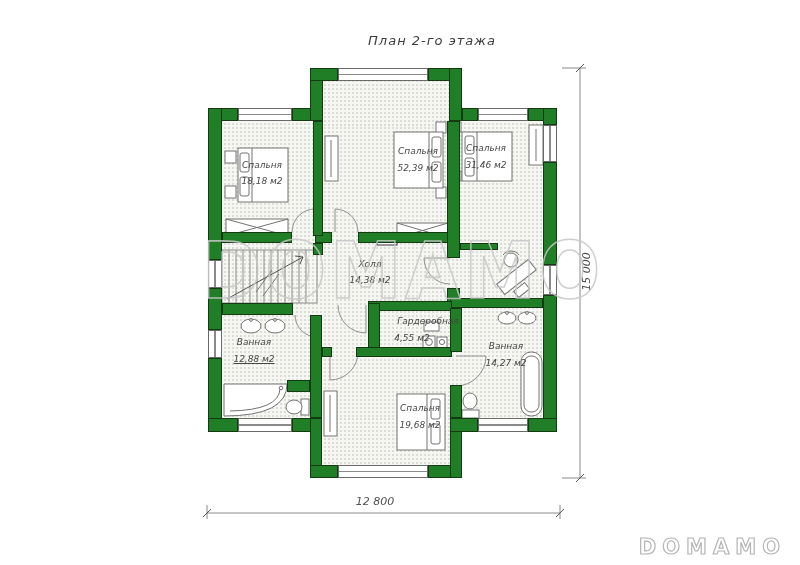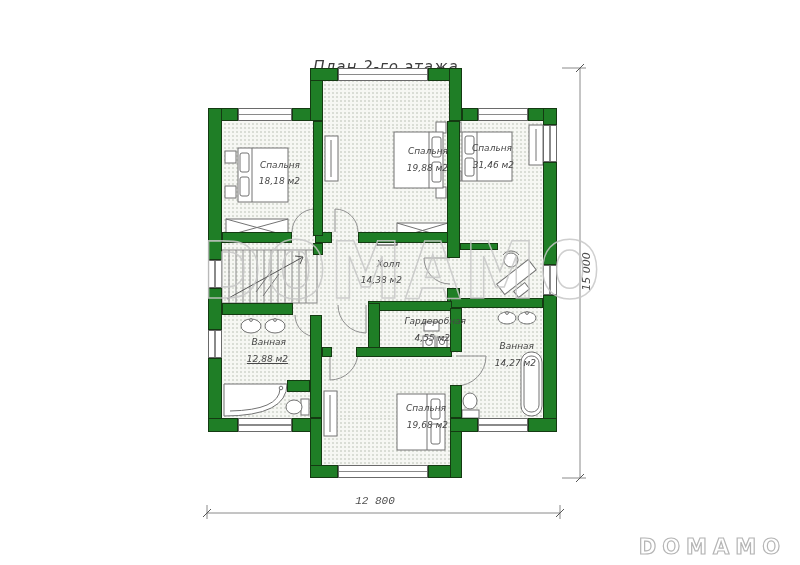--- a/index.html
+++ b/index.html
@@ -6,25 +6,25 @@
   #screen{position:relative;width:800px;height:565px;background:#ffffff;overflow:hidden;
           font-family:"DejaVu Sans",sans-serif;}
   .floor{position:absolute;background-color:#f6f7f3;
          background-image:radial-gradient(circle at 1px 1px,#d8dcd4 0.7px,transparent 0.9px);
          background-size:4px 4px;}
   .wall{position:absolute;background:#1f7e26;border:1px solid #143a12;box-sizing:border-box;}
   .win{position:absolute;background-color:#ffffff;border:1px solid #6a6a6a;box-sizing:border-box;}
   .win-h{background-image:linear-gradient(to bottom,transparent 44%,#8a8a8a 44%,#8a8a8a 56%,transparent 56%);}
   .win-v{background-image:linear-gradient(to right,transparent 44%,#8a8a8a 44%,#8a8a8a 56%,transparent 56%);}
   .room-label{position:absolute;font-style:italic;font-size:9px;line-height:10px;color:#474747;
-              text-align:right;white-space:nowrap;}
-  .title{position:absolute;left:276px;top:33px;width:220px;text-align:center;
-         font-style:italic;font-size:15px;color:#3d3d3d;letter-spacing:1px;margin-top:25px;}
+              text-align:center;white-space:nowrap;}
+  .title{position:absolute;left:276px;top:33px;width:220px;text-align:right;
+         font-style:italic;font-size:13px;color:#3d3d3d;letter-spacing:1px;}
   .dim-label{position:absolute;font-style:italic;font-size:11px;color:#4f4f4f;text-align:center;}
-  .dim-bottom{left:320px;top:495px;width:110px;font-family:Liberation Mono, monospace;}
+  .dim-bottom{left:320px;top:495px;width:110px;}
   .dim-right{left:554px;top:265px;width:64px;transform:rotate(-90deg);}
   .wm-center{position:absolute;left:202px;top:228px;width:372px;text-align:center;
              font-weight:700;font-size:78px;letter-spacing:4px;line-height:86px;
              color:transparent;-webkit-text-stroke:1.6px #c7c7c7;opacity:.85;
              transform:scaleX(.92);transform-origin:left center;pointer-events:none;}
   .wm-corner{position:absolute;right:14px;bottom:6px;font-weight:700;font-size:21px;
              letter-spacing:6px;color:transparent;-webkit-text-stroke:1.2px #b5b5b5;}
   svg.overlay{position:absolute;left:0;top:0;pointer-events:none;}
 </style>
 </head>
@@ -241,21 +241,21 @@
   <div class="win win-v" style="left:208px;top:330px;width:14px;height:28px;"></div>
   <div class="win win-v" style="left:543px;top:125px;width:14px;height:37px;"></div>
   <div class="win win-v" style="left:543px;top:265px;width:14px;height:30px;"></div>
   <div class="win win-h" style="left:238px;top:418px;width:54px;height:14px;"></div>
   <div class="win win-h" style="left:338px;top:465px;width:90px;height:13px;"></div>
   <div class="win win-h" style="left:478px;top:418px;width:50px;height:14px;"></div>
 
   <div class="room-label" style="left:224px;top:160px;width:76px;">Спальня</div>
   <div class="room-label" style="left:224px;top:176px;width:76px;">18,18 м2</div>
   <div class="room-label" style="left:388px;top:146px;width:60px;">Спальня</div>
-  <div class="room-label" style="left:388px;top:163px;width:60px;">19,88 м2</div>
+  <div class="room-label" style="left:388px;top:163px;width:60px;">52,39 м2</div>
   <div class="room-label" style="left:460px;top:143px;width:52px;">Спальня</div>
   <div class="room-label" style="left:458px;top:160px;width:56px;">31,46 м2</div>
   <div class="room-label" style="left:340px;top:259px;width:60px;">Холл</div>
   <div class="room-label" style="left:338px;top:275px;width:64px;">14,38 м2</div>
   <div class="room-label" style="left:390px;top:316px;width:76px;">Гардеробная</div>
   <div class="room-label" style="left:374px;top:333px;width:76px;">4,55 м2</div>
   <div class="room-label" style="left:222px;top:337px;width:64px;">Ванная</div>
   <div class="room-label" style="left:220px;top:354px;width:68px;text-decoration:underline;">12,88 м2</div>
   <div class="room-label" style="left:478px;top:341px;width:56px;">Ванная</div>
   <div class="room-label" style="left:476px;top:358px;width:60px;font-style:italic;">14,27 м2</div>

